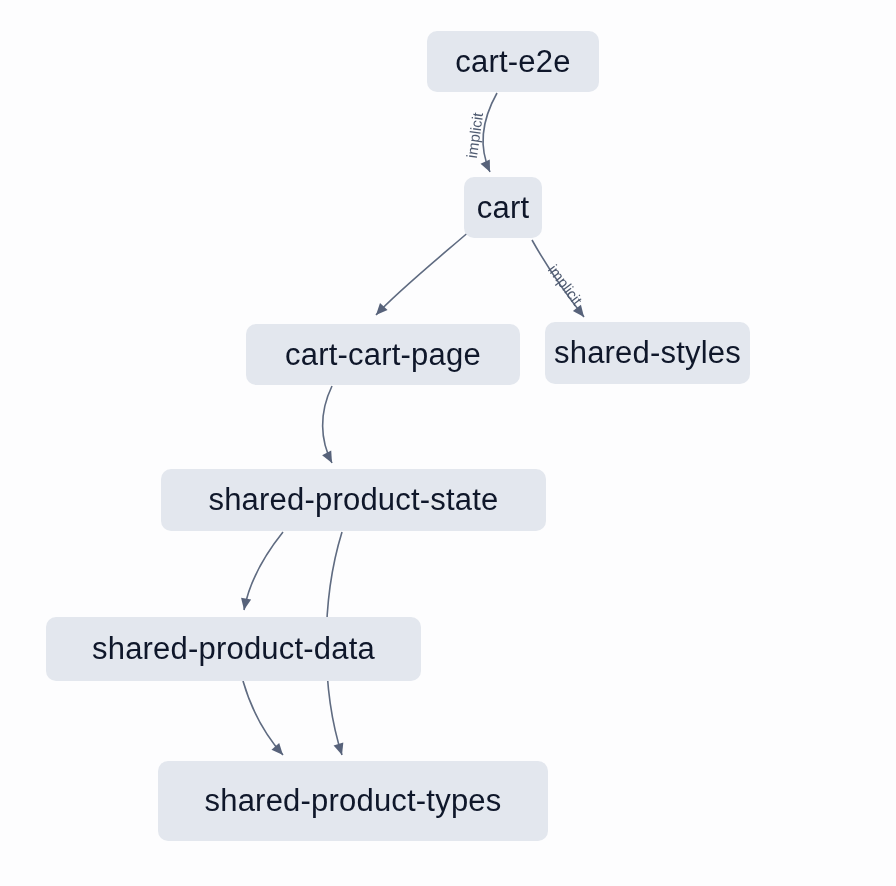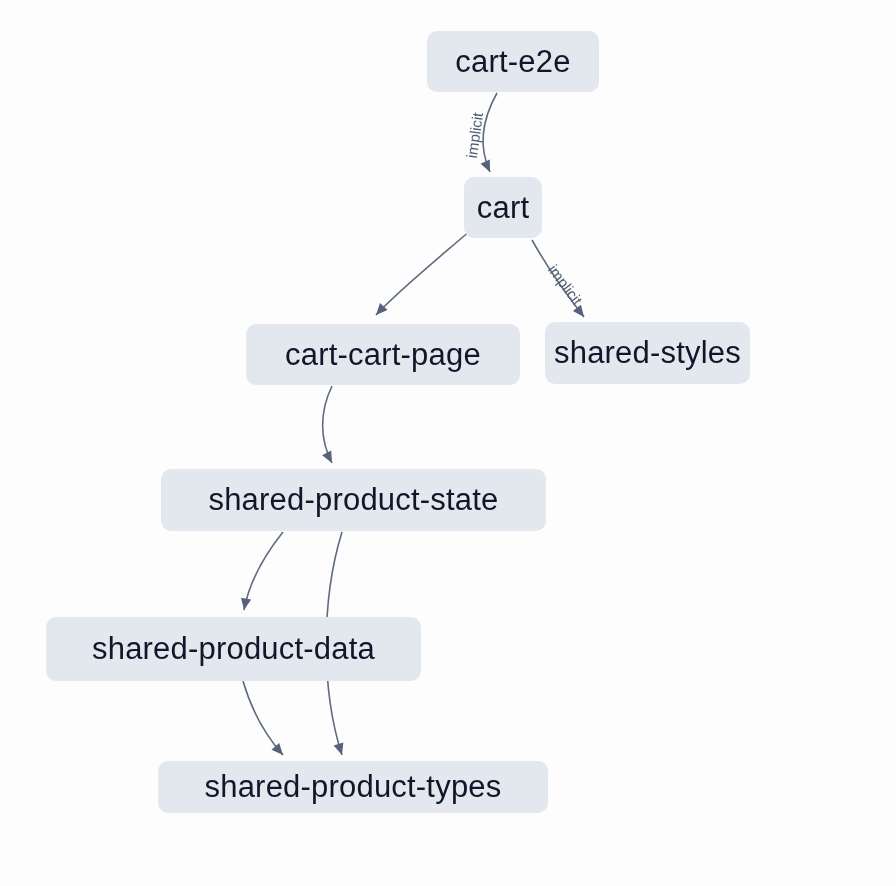--- a/index.html
+++ b/index.html
@@ -94,17 +94,17 @@
   </div>
 
   <div class="node" style="left:46px;  top:617px; width:375px; height:64px;">
     <span>shared-product-data</span>
   </div>
 
   <div class="node" style="left:161px; top:469px; width:385px; height:62px;">
     <span>shared-product-state</span>
   </div>
 
-  <div class="node" style="left:158px; top:761px; width:390px; height:52px;">
+  <div class="node" style="left:158px; top:761px; width:390px; height:80px;">
     <span>shared-product-types</span>
   </div>
 
 </div>
 
 </body></html>

